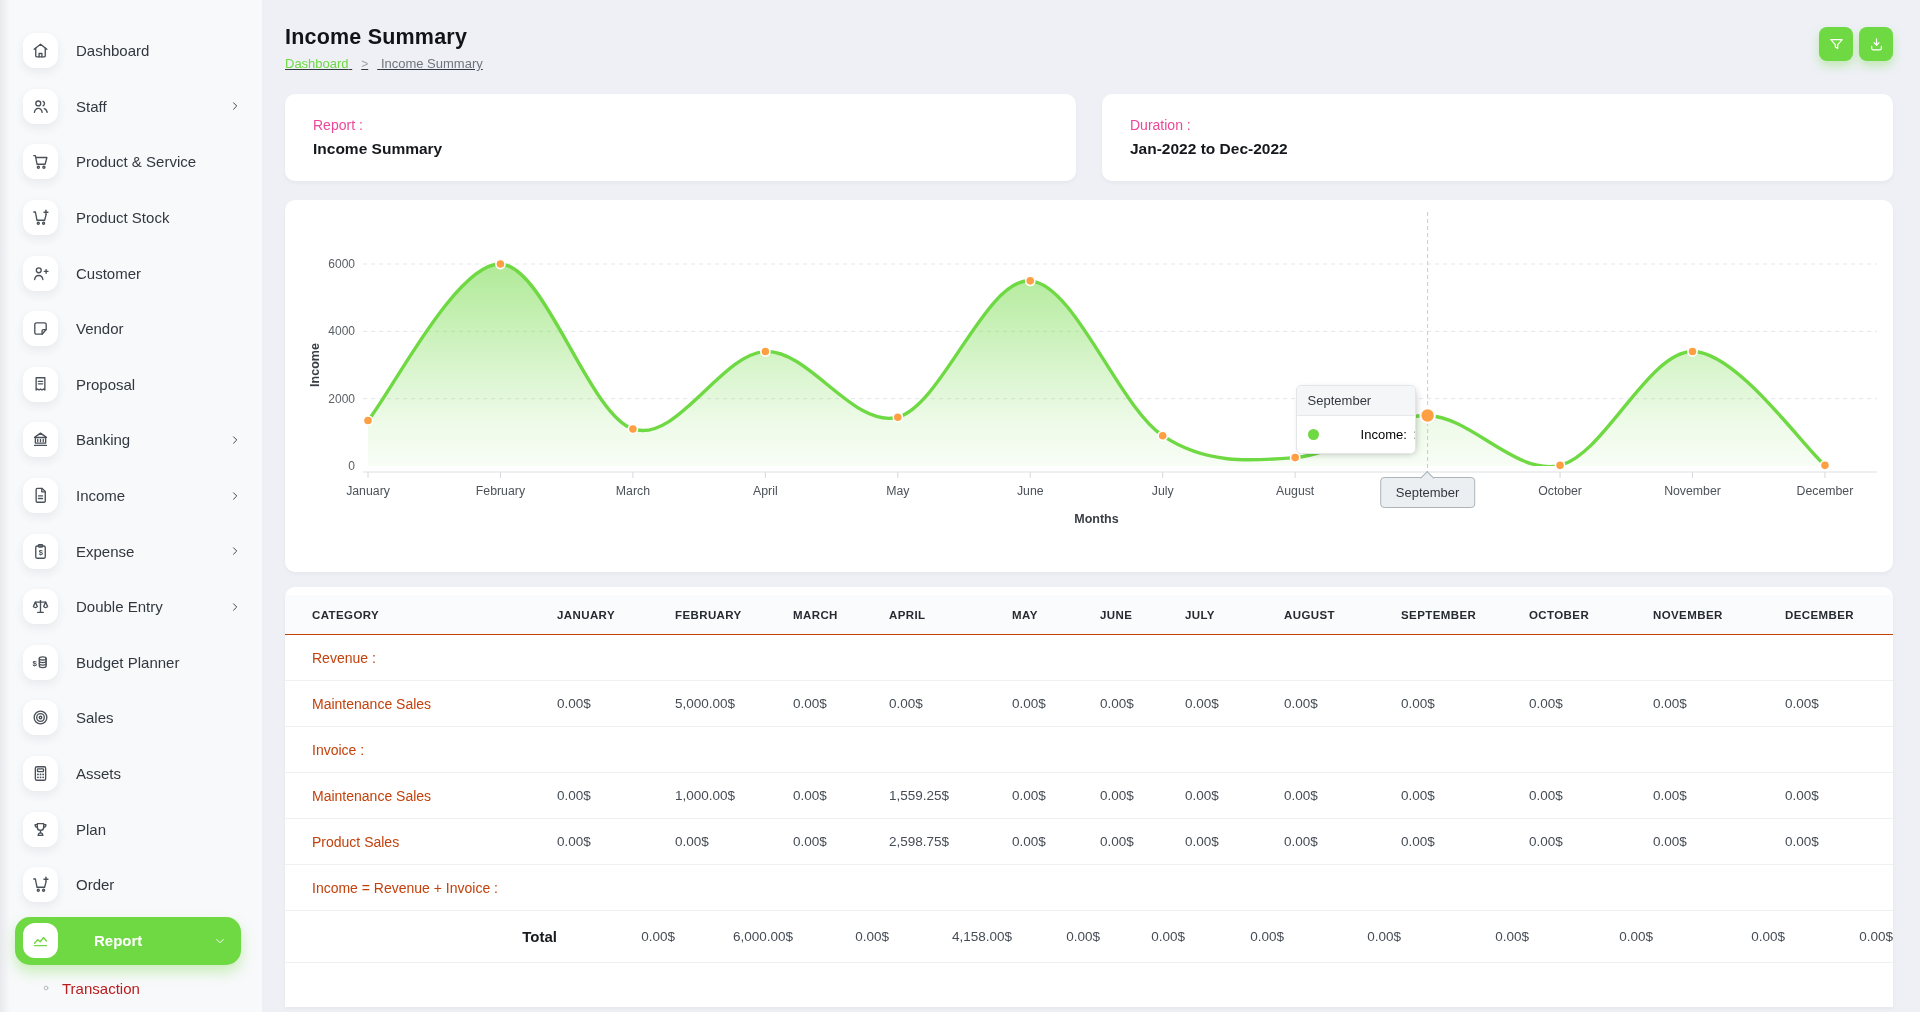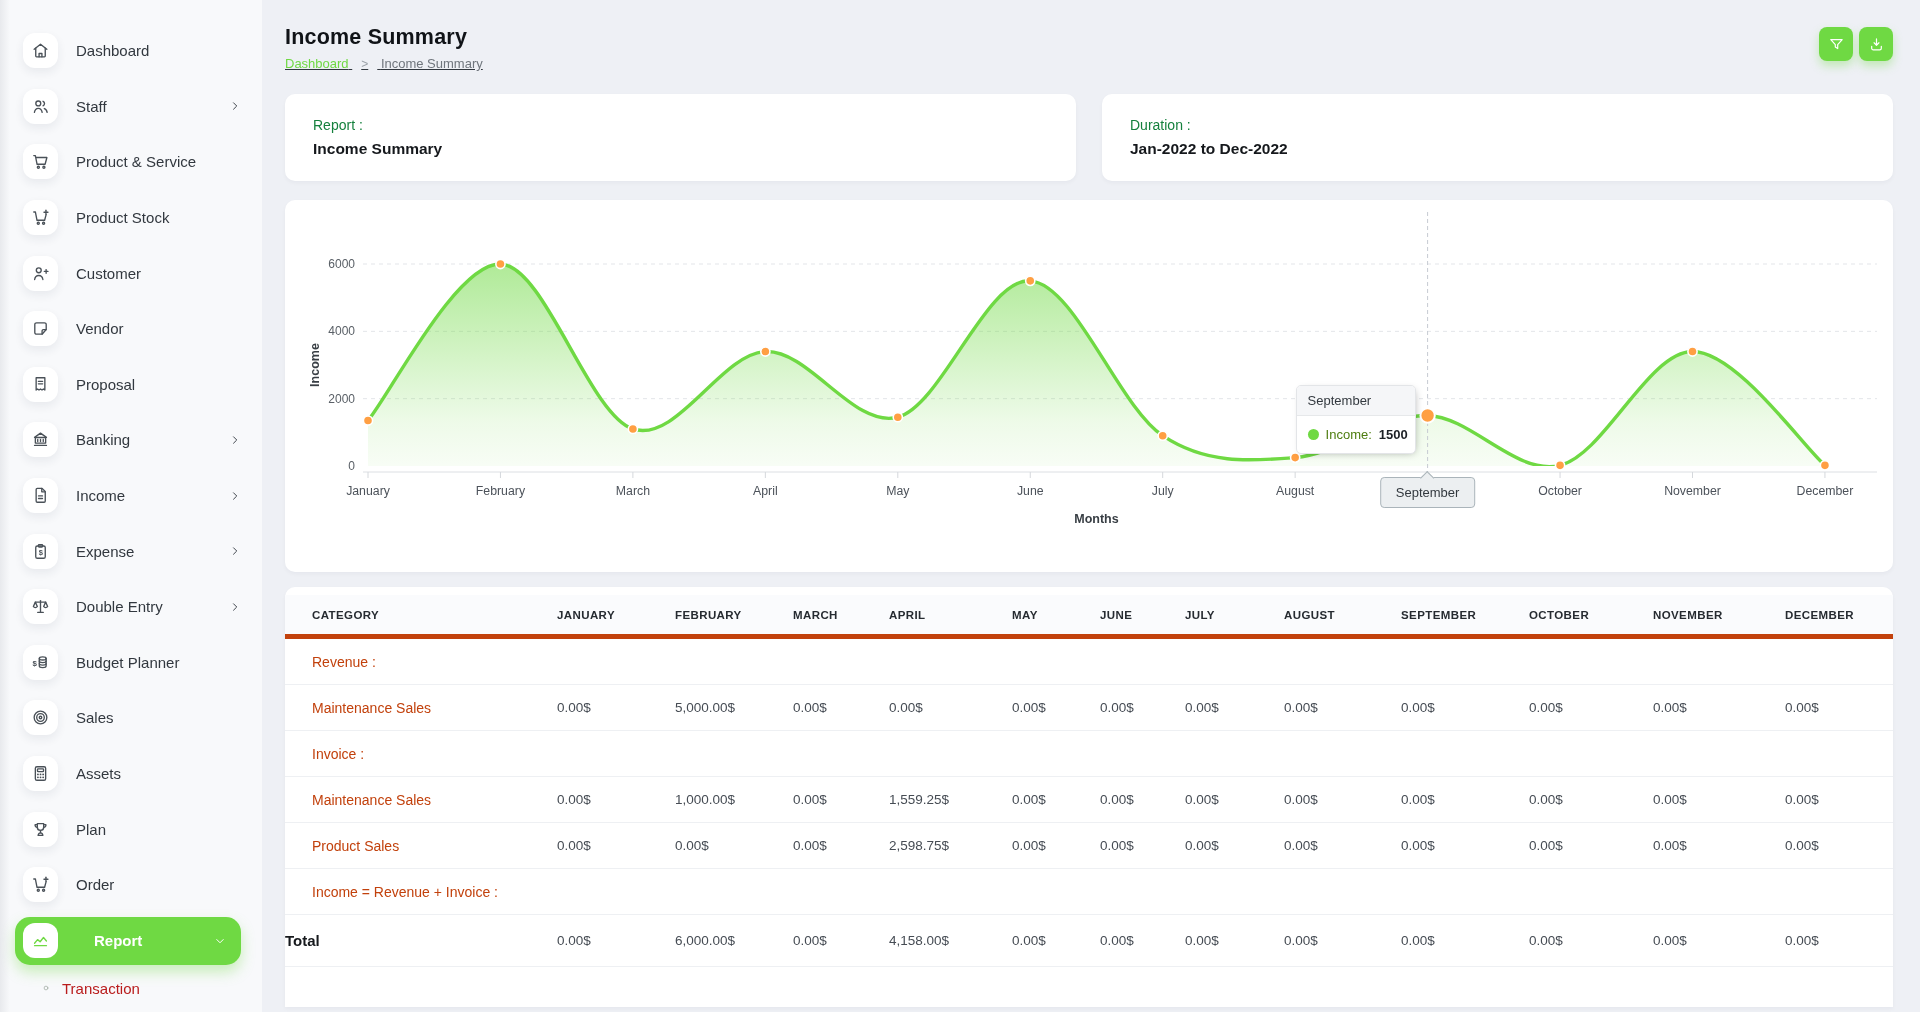--- a/index.html
+++ b/index.html
@@ -35,51 +35,51 @@
   .crumbs .sep{ color:#9ba1a8; margin:0 9px; font-size:12px; }
   .crumbs .cur{ color:#70767d; }
   .actions{ position:absolute; right:0; top:27px; display:flex; gap:6px; }
   .actions button{ width:34px; height:34px; border:none; border-radius:8px; background:var(--accent); color:#fff;
                    display:flex; align-items:center; justify-content:center; cursor:pointer;
                    box-shadow:0 5px 10px rgba(111,217,67,.35); }
   .actions .ic{ width:17px; height:17px; }
 
   .cards{ display:flex; gap:26px; margin-top:23px; }
   .info-card{ flex:1; background:#fff; border-radius:10px; padding:23px 28px; box-shadow:0 2px 4px rgba(25,35,60,.04); }
-  .card-label{ font-size:14px; color:#15803d; margin-bottom:7px; }
+  .card-label{ font-size:14px; color:#ec4899; margin-bottom:7px; }
   .card-value{ font-size:15.5px; font-weight:700; color:#15181c; }
 
   
   .chart-card{ margin-top:19px; height:372px; background:#fff; border-radius:10px; position:relative;
                box-shadow:0 2px 4px rgba(25,35,60,.04); }
   .tick{ fill:#5a6067; font-size:12px; font-family:"Liberation Sans",sans-serif; }
   .axis-title{ fill:#383e44; font-size:12.5px; font-weight:700; font-family:"Liberation Sans",sans-serif; }
   .month{ fill:#4c525a; font-size:12.3px; font-family:"Liberation Sans",sans-serif; }
   .apx-tooltip{ position:absolute; width:120px; background:#fff; border:1px solid #e3e5e8; border-radius:5px;
                 box-shadow:2px 2px 8px -4px rgba(0,0,0,.4); font-size:13px; overflow:hidden; z-index:3; }
   .apx-tooltip-title{ padding:7px 11px; background:#f5f6f8; border-bottom:1px solid #e6e8ea; color:#33393f; }
   .apx-tooltip-body{ display:flex; align-items:center; gap:7px; padding:11px; }
   .dot{ width:11px; height:11px; border-radius:50%; background:var(--accent); flex:0 0 auto; }
-  .tt-label{ color:#4d7c0f; }
+  .tt-label{ color:#000000;margin-left:35px; }
   .tt-val{ font-weight:700; color:#1c2025; }
   .apx-axistip{ position:absolute; transform:translateX(-50%); background:#eceff1; border:1px solid #aab4ba;
                 border-radius:4px; padding:7px 15px; font-size:13px; color:#33393f; z-index:2; }
   .apx-axistip::before{ content:''; position:absolute; top:-5.5px; left:50%; width:9px; height:9px; background:#eceff1;
                 border-left:1px solid #aab4ba; border-top:1px solid #aab4ba; transform:translateX(-50%) rotate(45deg); }
 
   
   .table-card{ margin-top:15px; background:#fff; border-radius:10px 10px 0 0; padding-top:8px; height:420px;
                box-shadow:0 2px 4px rgba(25,35,60,.04); }
   table{ width:100%; border-collapse:collapse; table-layout:fixed; }
   thead th{ background:#fafbfd; text-align:left; font-size:11.5px; font-weight:700; color:#262b31; letter-spacing:.4px;
-            padding:14px 0 13px; border-bottom:5px solid #c2410c; }
+            padding:14px 0 13px; border-bottom:1px solid #c2410c; }
   th:first-child, td:first-child{ padding-left:27px; }
   tbody td{ font-size:13.5px; color:#464c54; padding:14.5px 0; border-bottom:1px solid #eef0f3; }
   td.lab, td.sec{ font-size:14px; color:#c2410c; }
-  tr.total td{ padding:17px 0; }
+  tr.total td{ padding:17px 0;text-align:right; }
   td.tot{ font-size:15px; font-weight:700; color:#16191d; }
 </style>
 </head>
 <body>
 
 <aside id="sidebar">
     <div class="side-item">
       <span class="icon-box">
         <svg class="ic " viewBox="0 0 24 24" fill="none" stroke="currentColor" stroke-width="1.7" stroke-linecap="round" stroke-linejoin="round">
           <path d="M4 10.5 12 4l8 6.5"></path>

